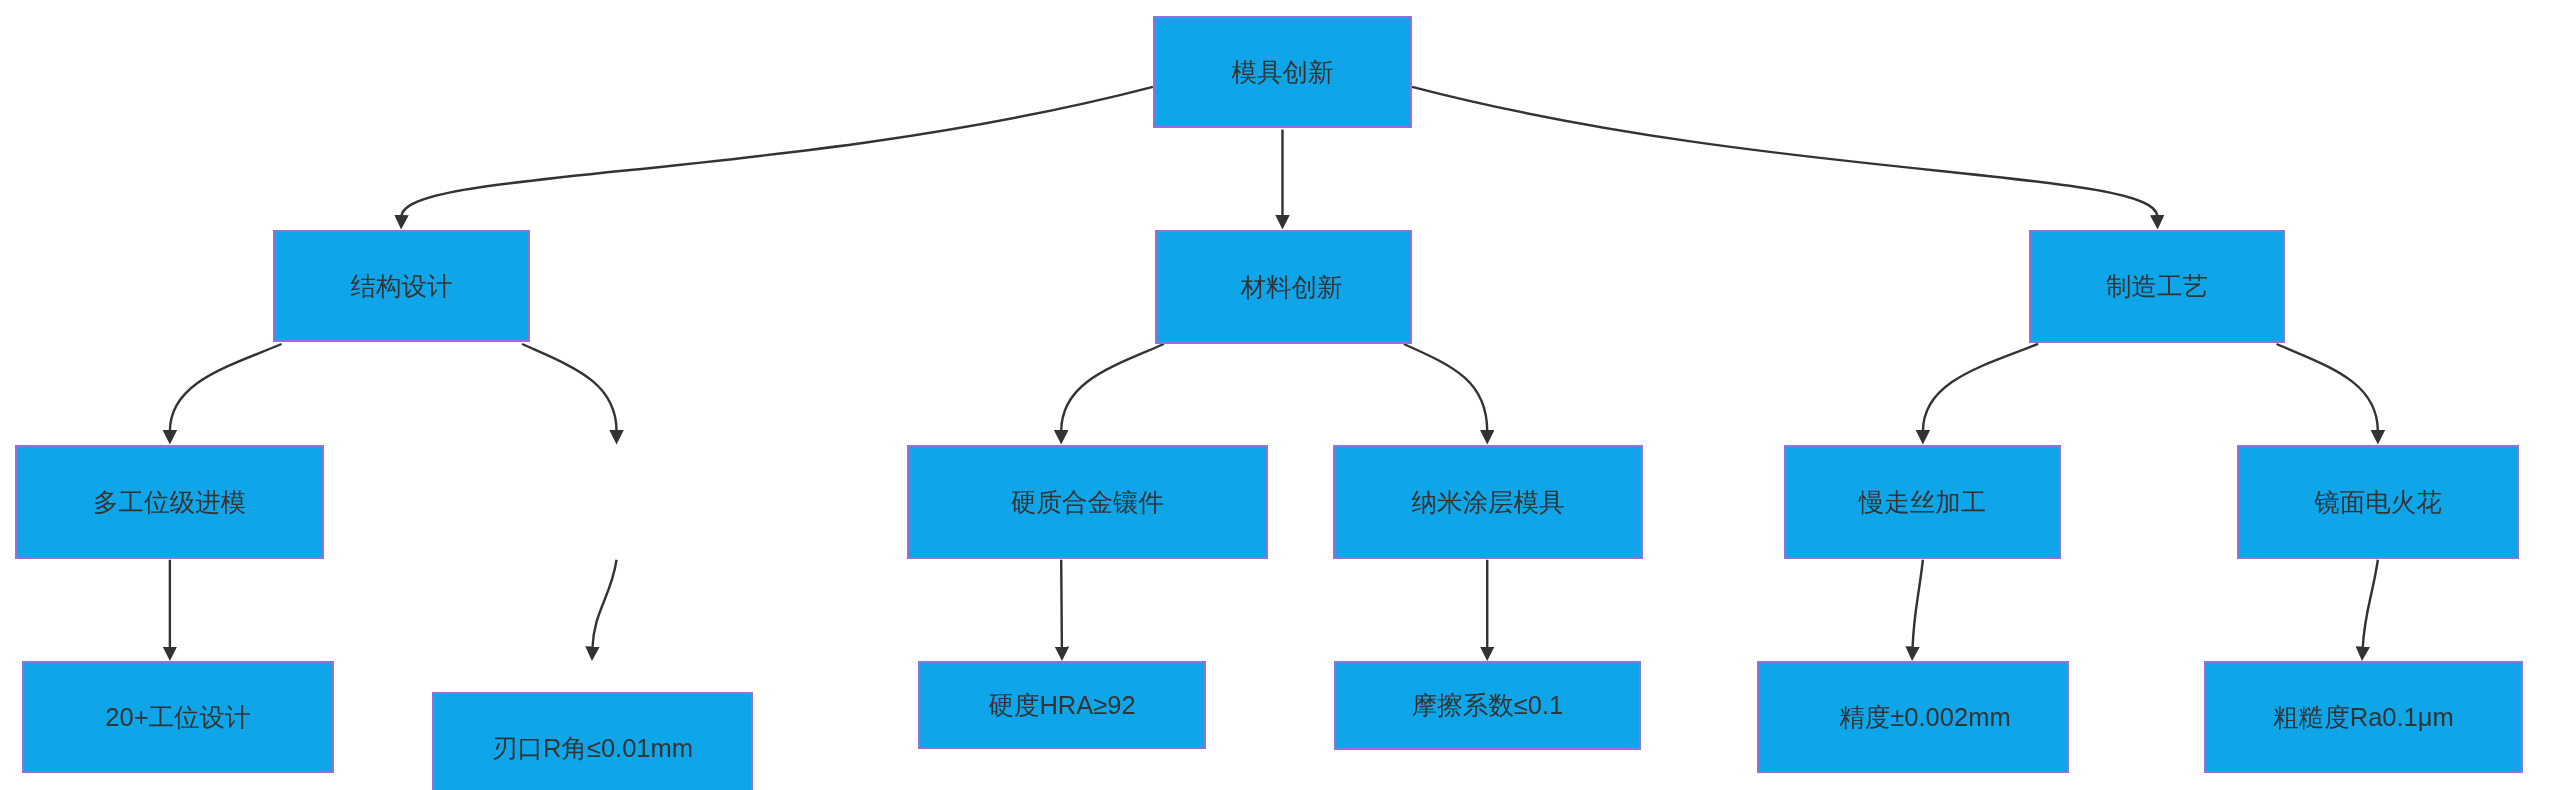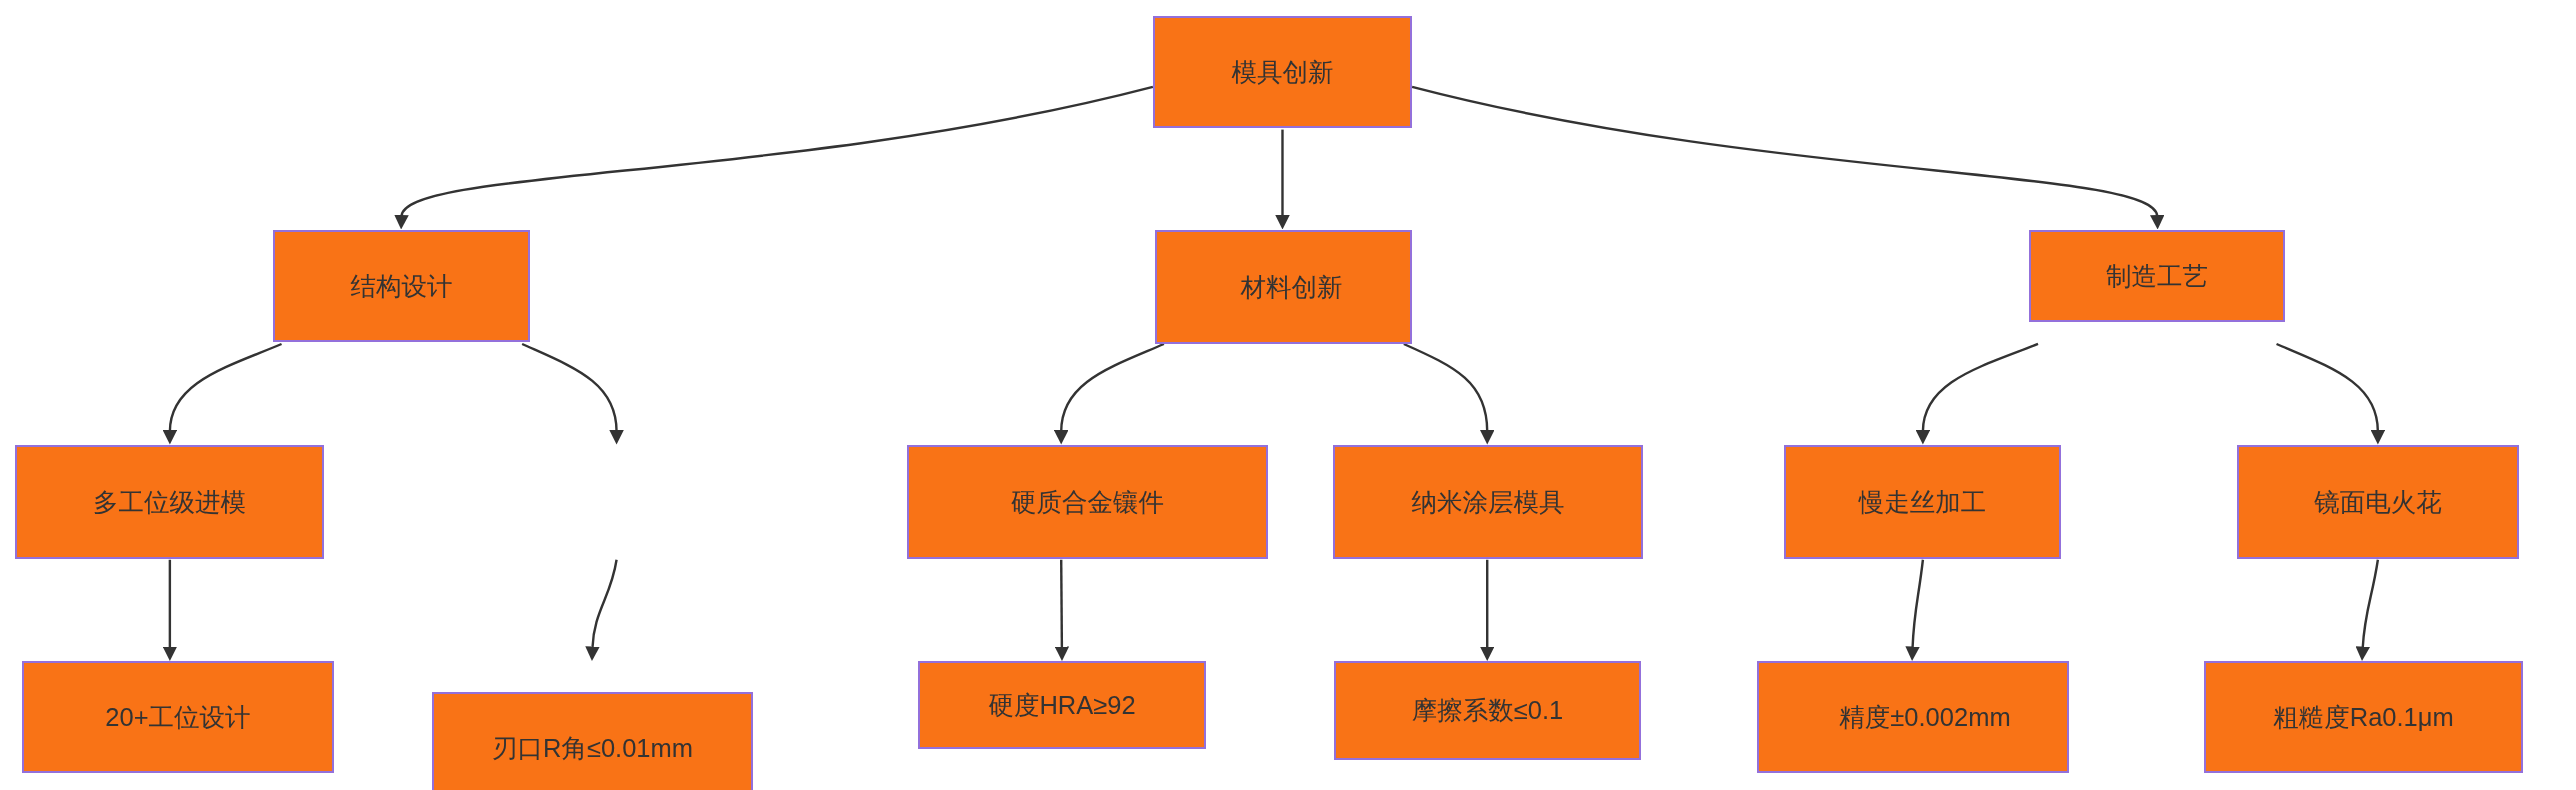--- a/index.html
+++ b/index.html
@@ -12,21 +12,21 @@
     overflow: hidden;
   }
   #edge-layer {
     position: absolute;
     left: 0; top: 0;
     width: 2576px; height: 790px;
   }
   .node {
     position: absolute;
     box-sizing: border-box;
-    background: #f97316;
+    background: #0ea5e9;
     border: 2.1px solid #9370DB;
     color: #333333;
     font-size: 25.5px;
     line-height: 1.2;
     display: flex;
     align-items: center;
     justify-content: center;
     text-align: center;
     white-space: nowrap;
   }
@@ -63,39 +63,39 @@
     <path class="edge" d="M 2789 812 C 2783 866, 2776 886, 2774 940" marker-end="url(#arrow)"></path>
     <path class="edge" d="M 3449 812 C 3441 866, 3430 886, 3427 940" marker-end="url(#arrow)"></path>
   </svg>
 
   <div class="node" style="left:1153px; top:16px;  width:259px; height:112px;">模具创新</div>
 
   <div class="node" style="left:273px;  top:230px; width:257px; height:112px;">结构设计</div>
 
   <div class="node" style="left:1155px; top:230px; width:257px; height:114px;padding-left:16px;">材料创新</div>
 
-  <div class="node" style="left:2029px; top:230px; width:256px; height:92px;">制造工艺</div>
+  <div class="node" style="left:2029px; top:230px; width:256px; height:113px;">制造工艺</div>
 
   <div class="node" style="left:15px;   top:445px; width:309px; height:114px;">多工位级进模</div>
 
 
   <div class="node" style="left:907px; top:445px; width:361px; height:114px;">硬质合金镶件</div>
 
   <div class="node" style="left:1333px; top:445px; width:310px; height:114px;text-align:right;">纳米涂层模具</div>
 
   <div class="node" style="left:1784px; top:445px; width:277px; height:114px;text-align:right;">慢走丝加工</div>
 
   <div class="node" style="left:2237px; top:445px; width:282px; height:114px;">镜面电火花</div>
 
   <div class="node" style="left:22px;   top:661px; width:312px; height:112px;">20+工位设计</div>
 
   <div class="node" style="left:432px;  top:692px; width:321px; height:112px;">刃口R角≤0.01mm</div>
 
   <div class="node" style="left:918px; top:661px; width:288px; height:88px;">硬度HRA≥92</div>
 
-  <div class="node" style="left:1334px; top:661px; width:307px; height:99px;">摩擦系数≤0.1</div>
+  <div class="node" style="left:1334px; top:661px; width:307px; height:89px;">摩擦系数≤0.1</div>
 
   <div class="node" style="left:1757px; top:661px; width:312px; height:112px;padding-left:24px;">精度±0.002mm</div>
 
   <div class="node" style="left:2204px; top:661px; width:319px; height:112px;">粗糙度Ra0.1μm</div>
 
 </div>
 
 
 </body></html>

